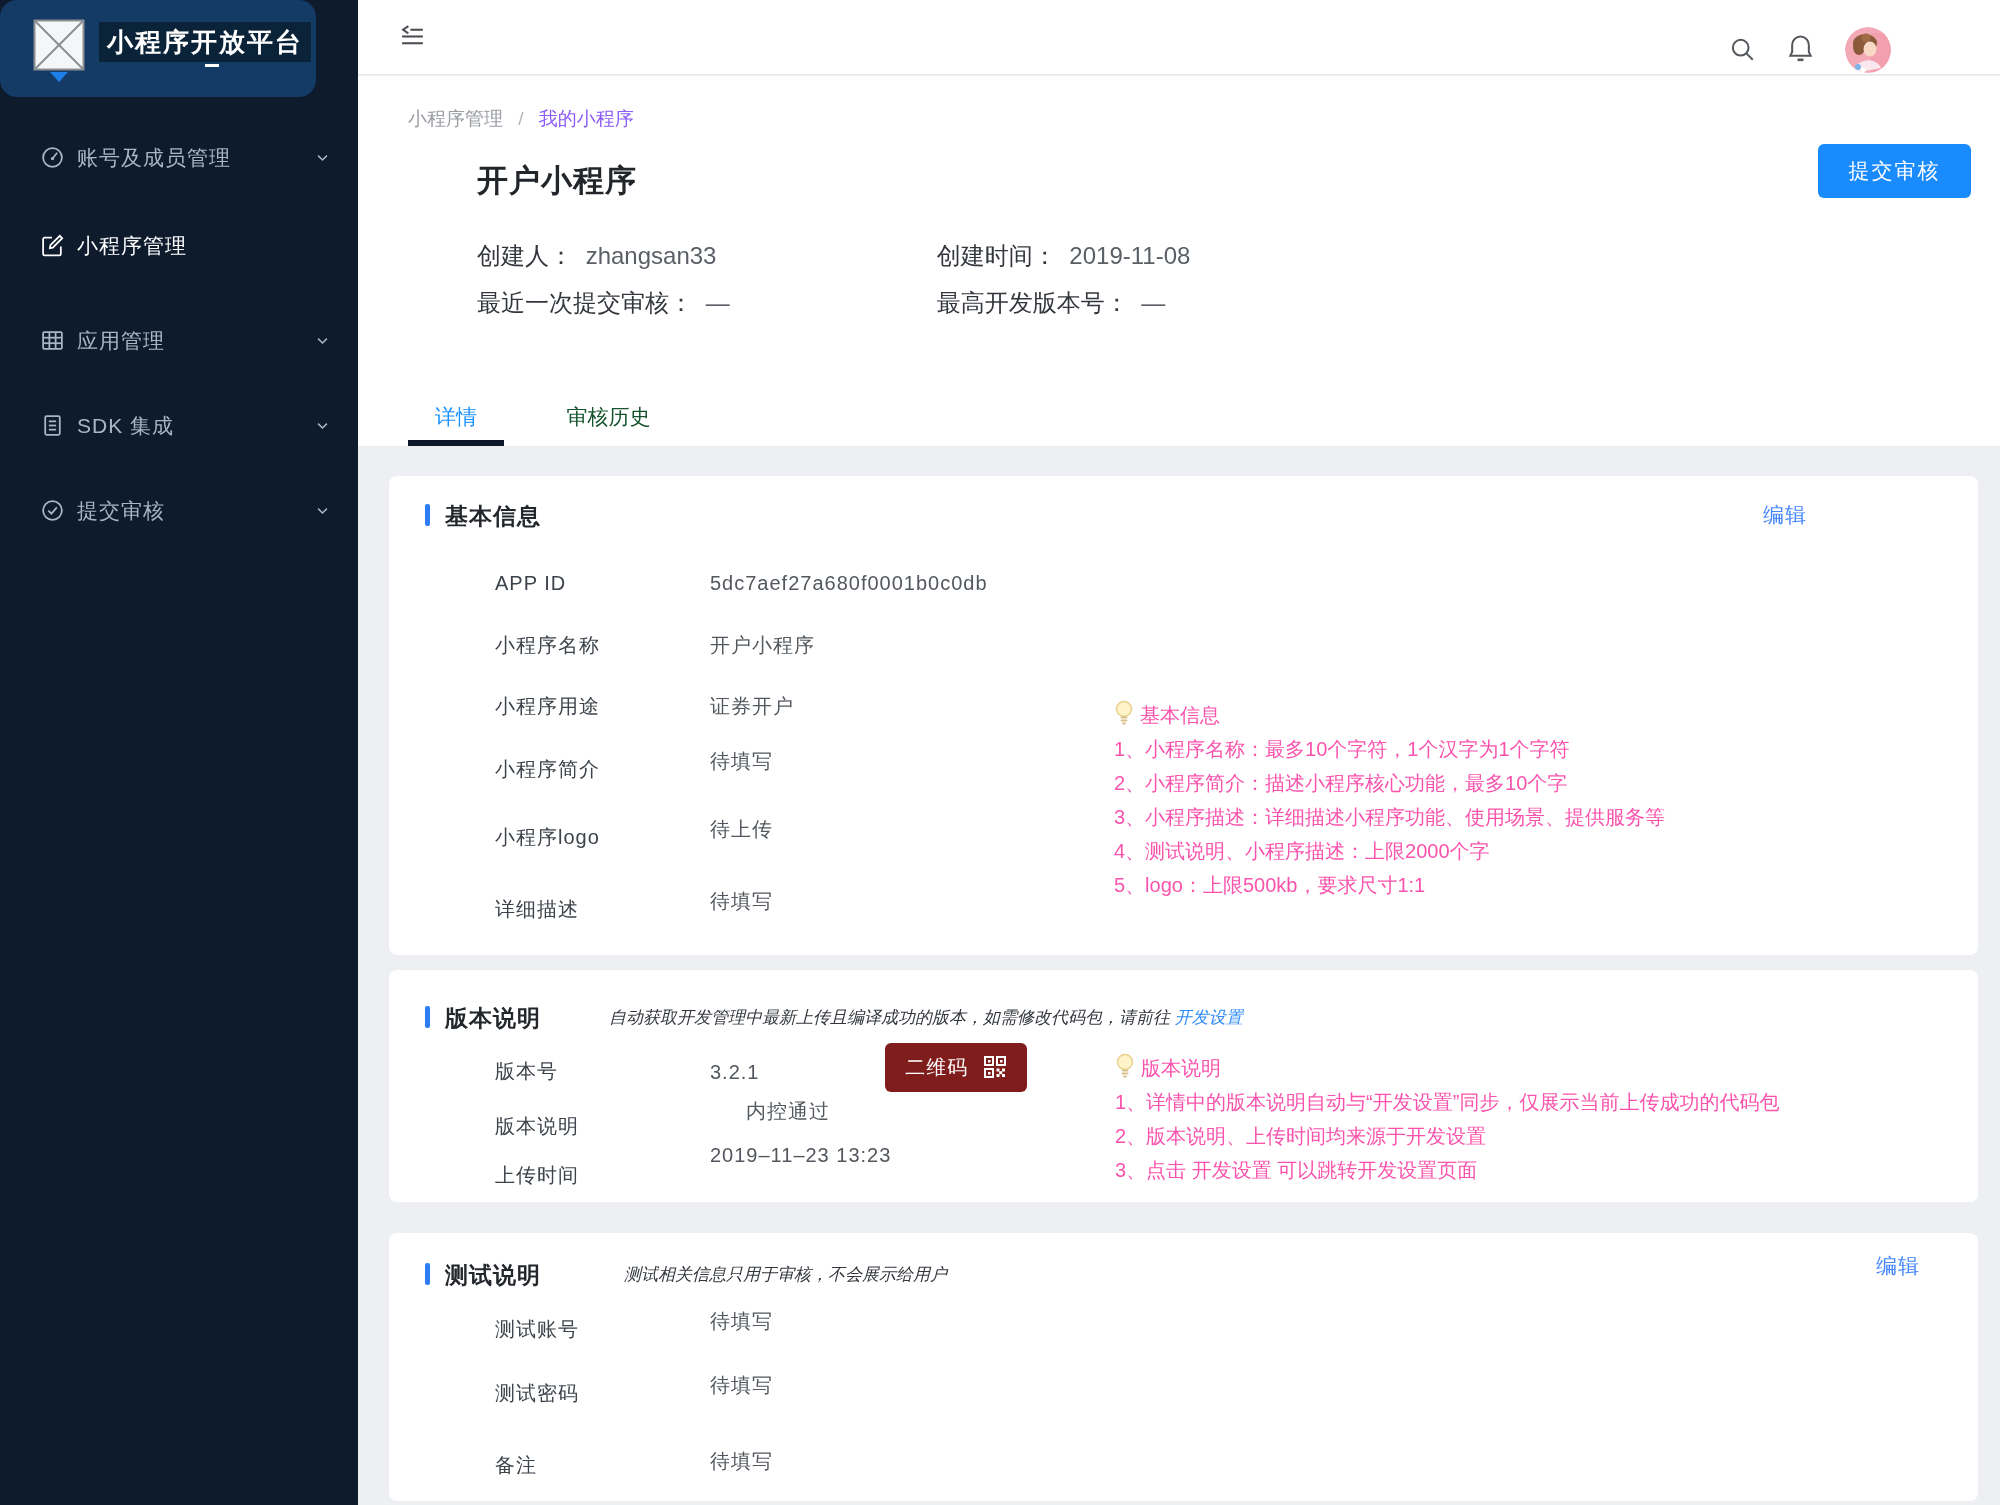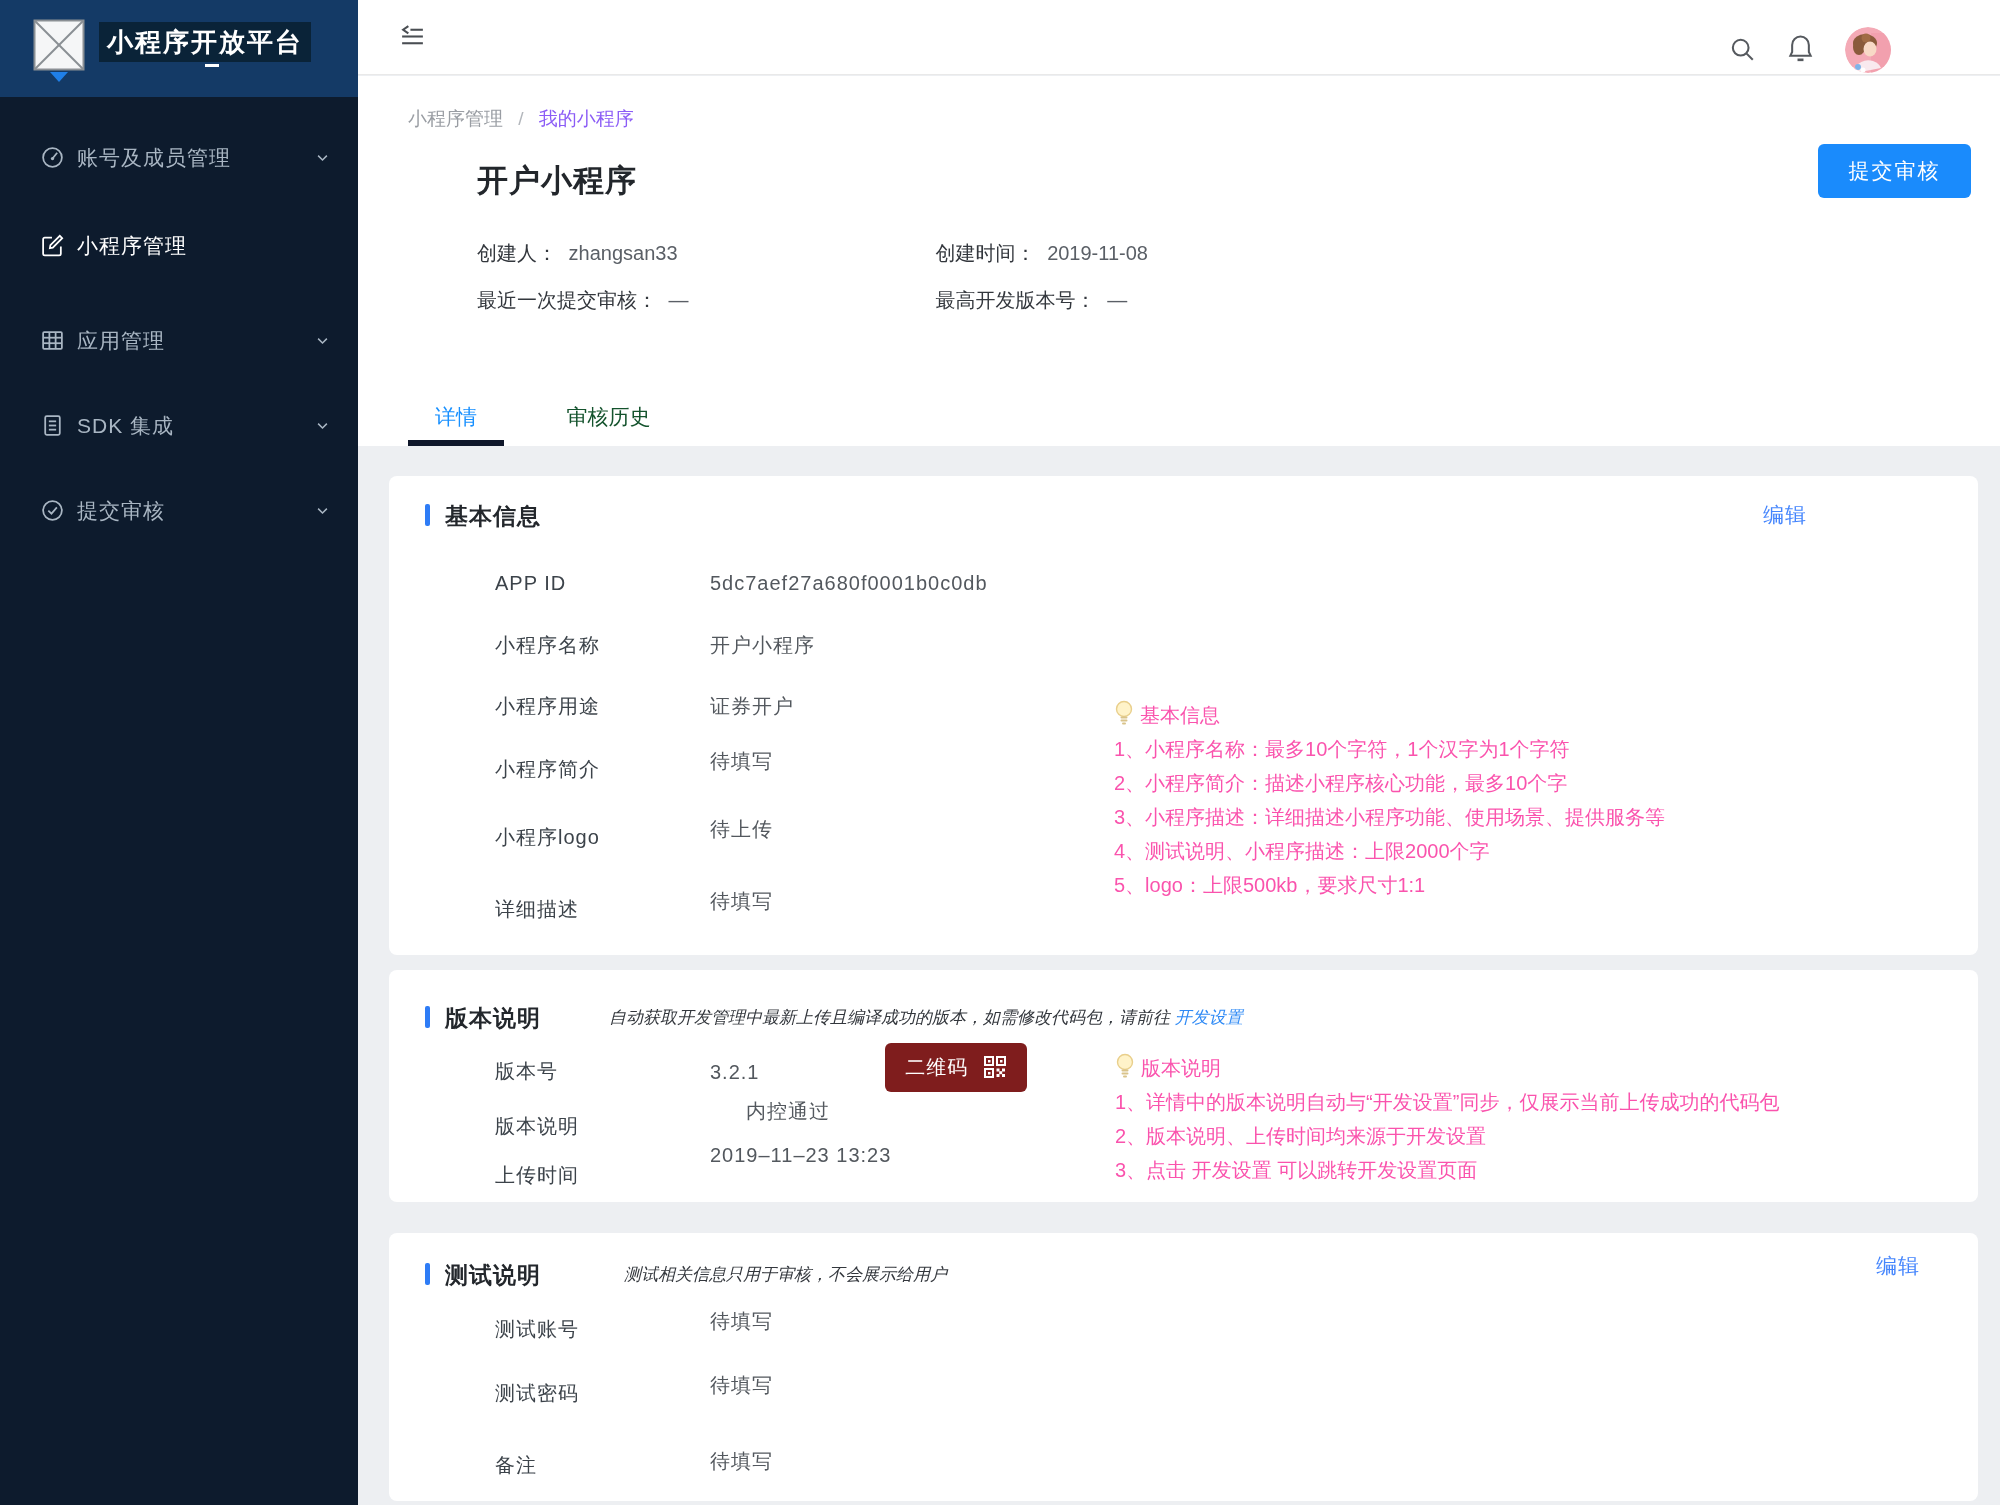--- a/index.html
+++ b/index.html
@@ -2,21 +2,21 @@
 <html><head>
 <meta charset="utf-8">
 <style>
   * { margin:0; padding:0; box-sizing:border-box; }
   html,body { background:#fff; }
   body { font-family:"Liberation Sans","DejaVu Sans",sans-serif; }
   #app { position:relative; width:2000px; height:1505px; background:#edeff2; overflow:hidden; }
 
   
   .sidebar { position:absolute; left:0; top:0; width:358px; height:1505px; background:#0d1b2d; }
-  .sidebar-header { position:absolute; left:0; top:0; width:358px; height:97px; background:#143a66; }
+  .sidebar-header { position:absolute; left:0; top:0; width:316px; height:97px; background:#143a66;border-radius:17px; }
   .logo-svg { position:absolute; left:33px; top:19px; }
   .logo-title { position:absolute; left:99px; top:22px; background:#0a2338; color:#ffffff;
                 font-size:26px; font-weight:bold; letter-spacing:2px; padding:4px 8px; line-height:32px; }
   .logo-caret { position:absolute; left:205px; top:64px; width:14px; height:3px; background:#ffffff; }
   .nav-item { position:absolute; left:0; width:358px; height:44px; color:#a9b6c3; cursor:pointer; }
   .nav-item .nav-icon { position:absolute; left:40px; top:10px; }
   .nav-item .nav-label { position:absolute; left:77px; top:9px; font-size:21px; letter-spacing:1px; }
   .nav-item .nav-chevron { position:absolute; right:28px; top:15px; }
   .nav-item.active { color:#ffffff; }
 
@@ -31,21 +31,21 @@
 
   
   .page-head { position:absolute; left:358px; top:76px; width:1642px; height:370px; background:#ffffff; }
   .breadcrumb { position:absolute; left:50px; top:30px; font-size:19px; }
   .bc-parent { color:#999da3; cursor:pointer; }
   .bc-sep { color:#b3b7bc; margin:0 10px; }
   .bc-current { color:#8b5cf6; }
   .page-title { position:absolute; left:119px; top:84px; font-size:31px; font-weight:bold; color:#22262b; letter-spacing:1px; }
   .submit-btn { position:absolute; right:29px; top:68px; width:153px; height:54px; background:#1a8bfc;
                 color:#fff; font-size:21px; border:none; border-radius:6px; cursor:pointer; letter-spacing:2px; }
-  .meta { position:absolute; left:119px; top:164px; font-size:20px; }
+  .meta { position:absolute; left:119px; top:164px; font-size:24px; }
   .meta-row { height:47px; }
   .meta-col1 { display:inline-block; min-width:453px; vertical-align:top; }
   .meta-col2 { display:inline-block; vertical-align:top; }
   .meta-label { color:#33373d; }
   .meta-value { color:#5a5f66; margin-left:6px; }
   .tabs { position:absolute; left:50px; top:317px; height:53px; }
   .tab { display:inline-block; padding:0 27px; margin-right:31px; font-size:21px; line-height:47px;
          color:#14532d; cursor:pointer; }
   .tab.active { color:#1890ff; border-bottom:7px solid #0f172a; }
 

